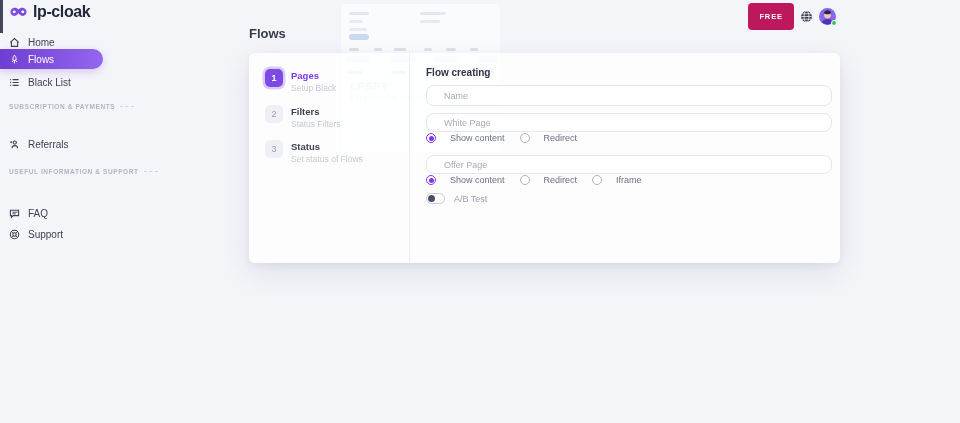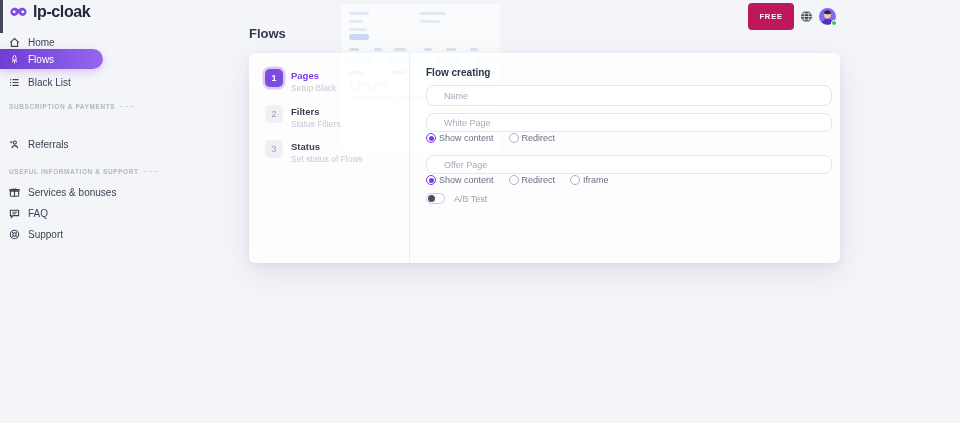--- a/index.html
+++ b/index.html
@@ -54,21 +54,21 @@
 
   .form-title { position:absolute; left:177px; top:14px; font-size:10px; font-weight:700; color:#2f3546; }
   .inp { position:absolute; left:177px; width:406px; border:1px solid #e4e6ee; border-radius:8px; background:#fff; font-size:9px; color:#3c4154; padding:0 17px; font-family:inherit; outline:none; }
   .inp::placeholder { color:#a7abbc; }
   .inp-name { top:32px; height:21px; }
   .inp-white { top:60px; height:19px; }
   .inp-offer { top:102px; height:19px; }
 
   .radio-row { position:absolute; left:177px; display:flex; align-items:center; gap:15px; }
   .rr1 { top:80px; } .rr2 { top:122px; }
-  .radio { display:flex; align-items:center; gap:3px; font-size:9px; color:#6b7083; cursor:pointer; }
+  .radio { display:flex; align-items:center; gap:14px; font-size:9px; color:#6b7083; cursor:pointer; }
   .rdot { width:10px; height:10px; border-radius:50%; border:1px solid #aeb2c2; background:#fff; position:relative; flex:none; }
   .radio.sel .rdot { border:1.5px solid #7c3aed; }
   .radio.sel .rdot::after { content:""; position:absolute; inset:1.5px; border-radius:50%; background:#7c3aed; }
 
   .toggle-row { position:absolute; left:177px; top:140px; display:flex; align-items:center; gap:9px; font-size:9px; color:#9aa0b2; }
   .toggle { width:19px; height:11px; border-radius:6px; background:#fff; border:1px solid #c9ccd8; position:relative; cursor:pointer; flex:none; }
   .knob { position:absolute; left:1px; top:1px; width:7px; height:7px; border-radius:50%; background:#4a5064; }
 
   .next-btn { position:absolute; right:8px; top:171px; height:26px; padding:0 13px; background:#1e2a52; color:#fff; border:none; border-radius:5px; font-size:9.5px; font-weight:700; font-family:inherit; cursor:pointer; }
 </style>
@@ -134,31 +134,20 @@
       </svg>
     </span>
     <span>Referrals</span>
   </div>
 
   <div class="sec-label sec-sup">
     <span>Useful information &amp; Support</span>
     <span class="dash"></span>
   </div>
 
-  <div class="nav-item i-services">
-    <span style="display:flex;">
-      <svg width="11" height="11" viewBox="0 0 11 11" fill="none" stroke="#3c4154" stroke-width="1.1">
-        <rect x="1.4" y="4" width="8.2" height="5.2" rx="0.8"></rect>
-          <path d="M1 2.6h9v1.4H1z"></path>
-          <path d="M5.5 2.6v6.6"></path>
-        <path d="M3.8 1.2 5.5 2.6 7.2 1.2" stroke-width="0.9"></path>
-      </svg>
-    </span>
-    <span>Services &amp; bonuses</span>
-  </div>
 
   <div class="nav-item i-faq">
     <span style="display:flex;">
       <svg width="11" height="11" viewBox="0 0 11 11" fill="none" stroke="#3c4154" stroke-width="1.1">
         <path d="M1.4 2.2h8.2v5.4H4.2L2.4 9.4V7.6H1.4z"></path>
           <path d="M3.4 4.2h5M3.4 5.8h3.4" stroke-width="0.9"></path>
       </svg>
     </span>
     <span>FAQ</span>
   </div>

